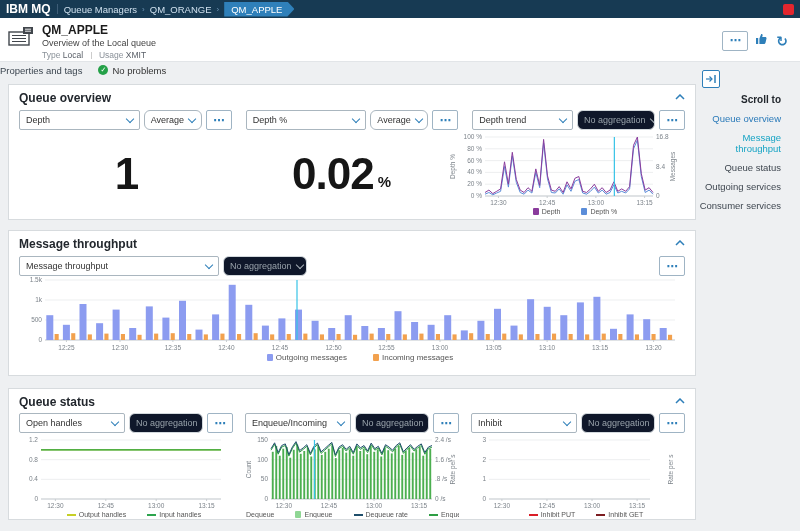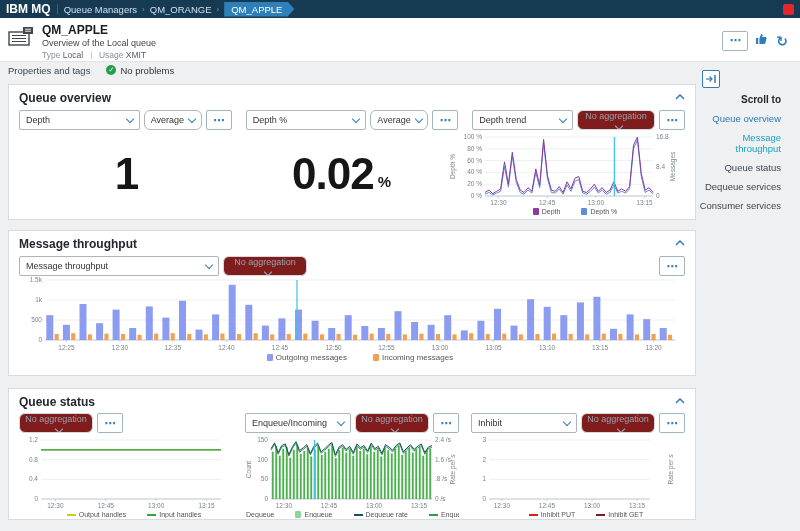--- a/index.html
+++ b/index.html
@@ -16,36 +16,36 @@
   .q-icon{width:26px;height:22px;margin-top:3px;}
   .h-title{font-size:12px;font-weight:bold;color:#1b1b1b;}
   .h-sub{font-size:9px;color:#444;margin-top:1px;}
   .h-meta{font-size:8.5px;color:#8a9199;margin-top:2px;}
   .meta-v{color:#5a6068;}
   .meta-sep{display:inline-block;width:1px;height:7px;background:#ccc;margin:0 5px;vertical-align:middle;}
   .h-actions{margin-left:auto;display:flex;align-items:center;gap:7px;padding-top:2px;padding-right:4px;}
   .more-btn{height:20px;min-width:26px;border:1px solid #9fb4c4;background:#fff;color:#2e7fb9;font-size:11px;font-weight:bold;line-height:1;border-radius:2px;cursor:pointer;padding:0 4px;font-family:"DejaVu Sans",sans-serif;}
   .refresh{border:none;background:none;color:#2e7fb9;font-size:14px;font-weight:bold;padding:0;cursor:pointer;font-family:"DejaVu Sans",sans-serif;}
   .thumb{cursor:pointer;display:inline-block;}
-  .tabrow{position:absolute;top:62px;left:0;right:0;height:16px;display:flex;align-items:center;padding:0 8px;gap:16px;}
+  .tabrow{position:absolute;top:62px;left:0;right:0;height:16px;display:flex;align-items:center;padding:0 0;gap:16px;}
   .tab{font-size:9.5px;color:#3c4650;cursor:pointer;}
   .prob{display:flex;align-items:center;gap:4px;font-size:9.5px;color:#333;}
   .check{width:10px;height:10px;background:#24a148;border-radius:50%;color:#fff;font-size:7px;line-height:10px;text-align:center;display:inline-block;}
   .panel{position:absolute;left:8px;width:688px;background:#fff;border:1px solid #d7dbde;box-sizing:border-box;padding:6px 10px;}
   #panel-overview{top:84px;height:136px;}
   #panel-throughput{top:230px;height:146px;}
   #panel-status{top:388px;height:132px;}
   .p-title{font-size:12px;font-weight:bold;color:#22272d;}
   .collapse{position:absolute;top:9px;right:10px;cursor:pointer;line-height:0;}
   .sel-row{display:flex;gap:14px;margin-top:5px;}
   .sel-group{display:flex;gap:4px;flex:1;align-items:center;min-width:0;}
   .select{height:20px;border:1px solid #aab6bf;background:#fff;display:flex;align-items:center;justify-content:space-between;padding:0 6px;font-size:9px;color:#333;border-radius:2px;flex:1;cursor:pointer;box-sizing:border-box;min-width:0;white-space:nowrap;overflow:hidden;}
   .select.agg{flex:0 0 58px;border-radius:6px;}
   .select.agg.wide{flex:0 0 78px;}
-  .select.disabled{background:#7f1d1d;border-color:#d3d9dd;color:#98a2aa;cursor:default;flex-direction:column;}
+  .select.disabled{background:#0f172a;border-color:#d3d9dd;color:#98a2aa;cursor:default;}
   .chev{width:5px;height:5px;border-left:1.5px solid #2e7fb9;border-bottom:1.5px solid #2e7fb9;transform:rotate(-45deg);margin-left:5px;margin-top:-2px;flex:0 0 auto;}
   .select.disabled .chev{border-color:#a9b2b9;}
   .ov-content{display:flex;margin-top:2px;align-items:center;}
   .kpi{flex:1;text-align:center;color:#161616;height:84px;display:flex;align-items:center;justify-content:center;}
   .kpi-num{font-size:44px;font-weight:600;letter-spacing:-1px;}
   .kpi-unit{font-size:15px;font-weight:600;margin-left:4px;margin-top:14px;}
   .ov-chart{flex:0 0 236px;}
   .chart{line-height:0;overflow:hidden;}
   .legend{display:flex;justify-content:center;gap:10px;font-size:8px;color:#555;margin-top:1px;white-space:nowrap;overflow:hidden;}
   .legend.small{gap:5px;font-size:7px;}
@@ -368,20 +368,24 @@
 <div class="panel" id="panel-status">
   <div class="p-title">Queue status</div>
   <span class="collapse">
     <svg width="10" height="6">
         <polyline points="1,5 5,1 9,5" fill="none" stroke="#2e7fb9" stroke-width="1.5"></polyline>
       </svg>
   </span>
   <div class="status-cols">
     <div class="st-col">
       <div class="sel-group">
+        <div class="select metric">
+          <span class="sel-txt">Open handles</span>
+          <span class="chev"></span>
+        </div>
         <div class="select agg disabled">
           <span class="sel-txt">No aggregation</span>
           <span class="chev"></span>
         </div>
         <button class="more-btn">⋯</button>
       </div>
       <div class="chart"><svg width="210" height="74">
             <line x1="22" x2="202" y1="63" y2="63" stroke="#e5e8ea" stroke-width="0.7"></line>
             <text x="19" y="65" text-anchor="end" font-size="6.5" fill="#7c838a">0</text>
             <line x1="22" x2="202" y1="43.33333333333333" y2="43.33333333333333" stroke="#e5e8ea" stroke-width="0.7"></line>
@@ -570,16 +574,16 @@
       <line x1="10" y1="2" x2="10" y2="10" stroke="#2e7fb9" stroke-width="1.5"></line>
       <line x1="1" y1="6" x2="7" y2="6" stroke="#2e7fb9" stroke-width="1.2"></line>
       <polyline points="4.5,3.5 7,6 4.5,8.5" fill="none" stroke="#2e7fb9" stroke-width="1.2"></polyline>
     </svg>
   </span>
   <div class="st-title">Scroll to</div>
   <div class="st-list">
       <div class="st-item link">Queue overview</div>
       <div class="st-item active">Message throughput</div>
       <div class="st-item plain">Queue status</div>
-      <div class="st-item plain">Dequeue services</div>
+      <div class="st-item plain">Outgoing services</div>
       <div class="st-item plain">Consumer services</div>
     </div>
 </aside>
 
 </body></html>

